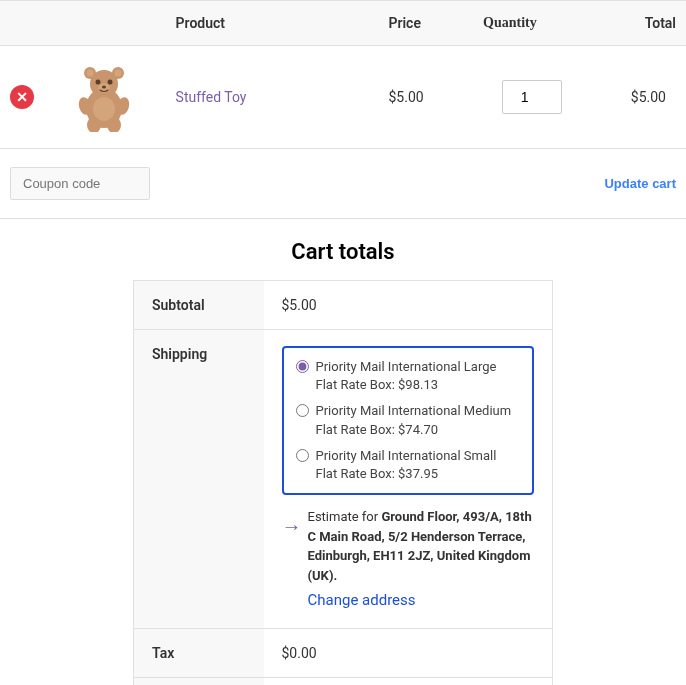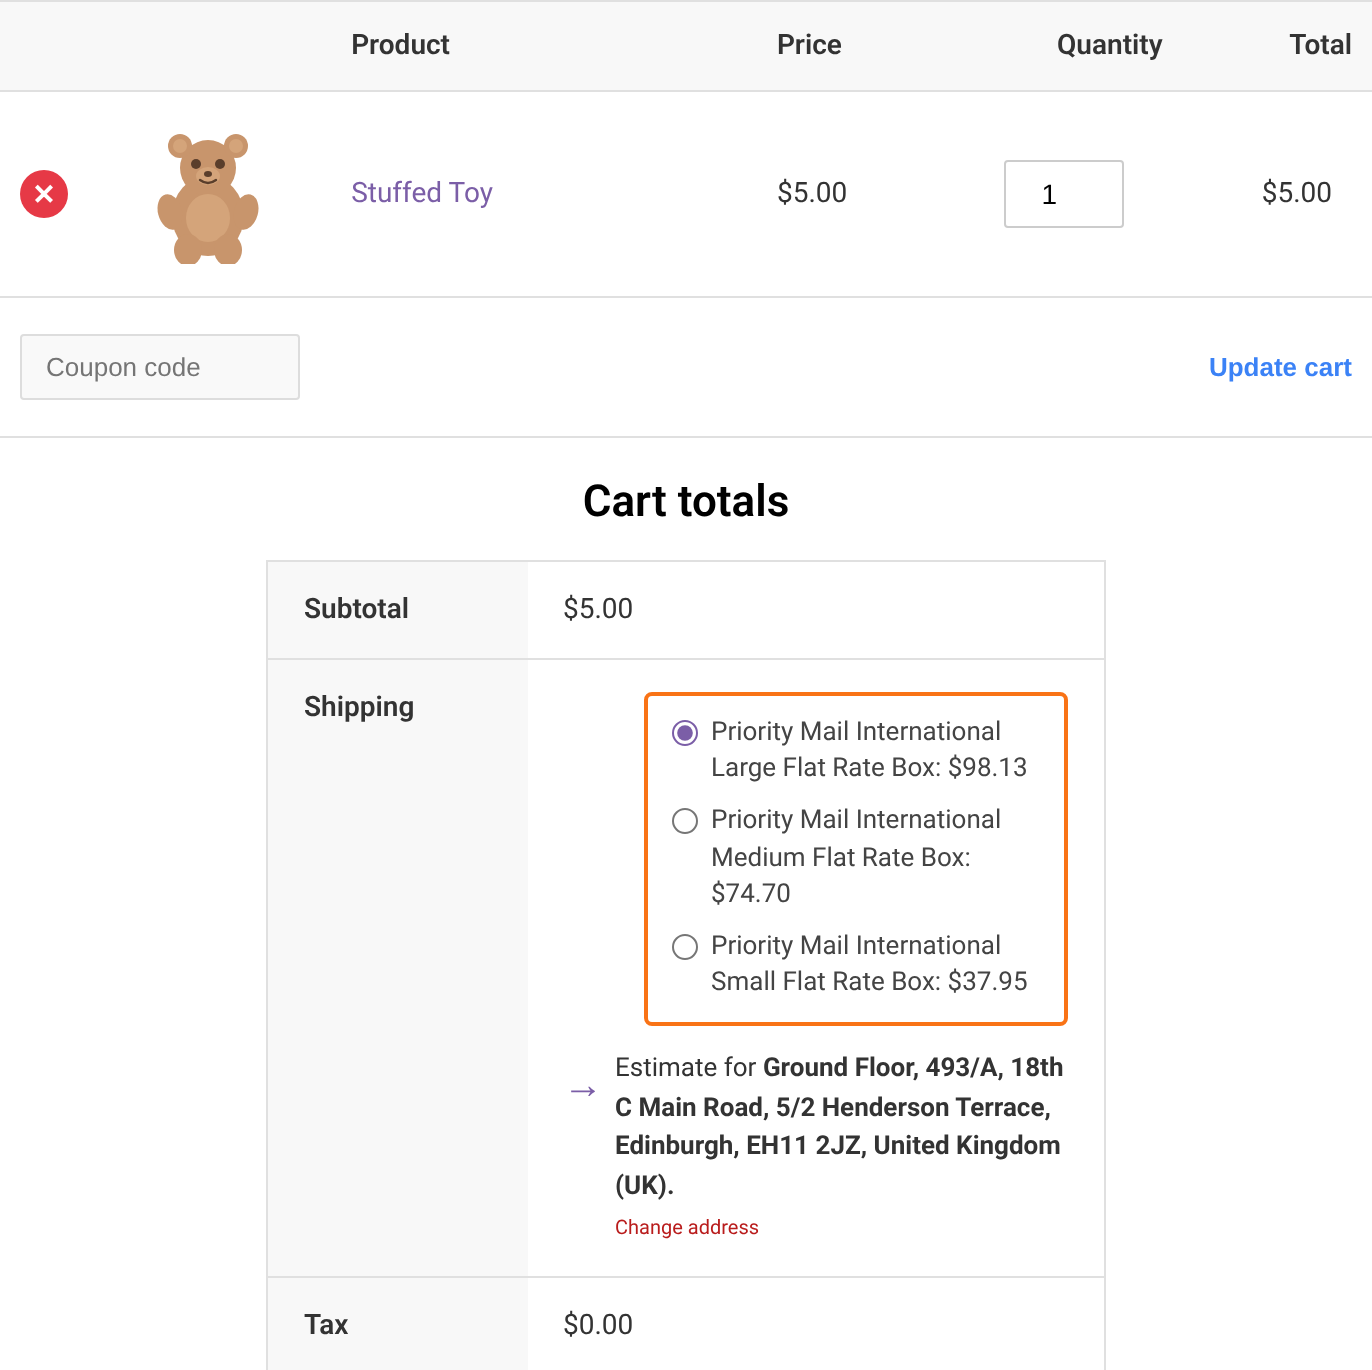--- a/index.html
+++ b/index.html
@@ -19,21 +19,21 @@
       border-top: 1px solid #e0e0e0;
     }
     .cart-table th {
       background: #f8f8f8;
       padding: 14px 10px;
       text-align: left;
       font-weight: 600;
       font-size: 14px;
       border-bottom: 1px solid #e0e0e0;
     }
-    .cart-table th.center { text-align: right; }
+    .cart-table th.center { text-align: left; font-family: Liberation Serif, serif; }
     .cart-table th.right { text-align: right; }
     .cart-table td {
       padding: 16px 10px;
       border-bottom: 1px solid #e0e0e0;
       vertical-align: middle;
     }
     .cart-table td.right { text-align: right; }
     .cart-table td.center { text-align: center; }
 
     .col-remove { width: 50px; }
@@ -156,25 +156,24 @@
       vertical-align: top;
     }
     .cart-totals-table td {
       padding: 16px 18px;
       font-size: 14px;
       vertical-align: top;
     }
 
     
     .shipping-options {
-      border: 2px solid #f97316;
+      border: 2px solid #1d4ed8;
       border-radius: 4px;
       padding: 10px 12px;
       margin-bottom: 12px;
-      margin-left: 40px;
     }
     .shipping-option {
       display: flex;
       align-items: flex-start;
       gap: 7px;
       margin-bottom: 8px;
       font-size: 13px;
       color: #444;
       line-height: 1.4;
     }
@@ -193,25 +192,25 @@
       font-size: 13px;
       line-height: 1.5;
     }
     .arrow-icon {
       color: #7b5ea7;
       font-size: 20px;
       flex-shrink: 0;
       margin-top: 2px;
     }
     .change-address-link {
-      color: #b91c1c;
+      color: #1d4ed8;
       text-decoration: none;
       display: block;
       margin-top: 4px;
-      font-size: 10px;
+      font-size: 15px;
     }
   </style>
 </head>
 <body>
 
 <table class="cart-table">
   <thead>
     <tr>
       <th class="col-remove"></th>
       <th class="col-image"></th>

